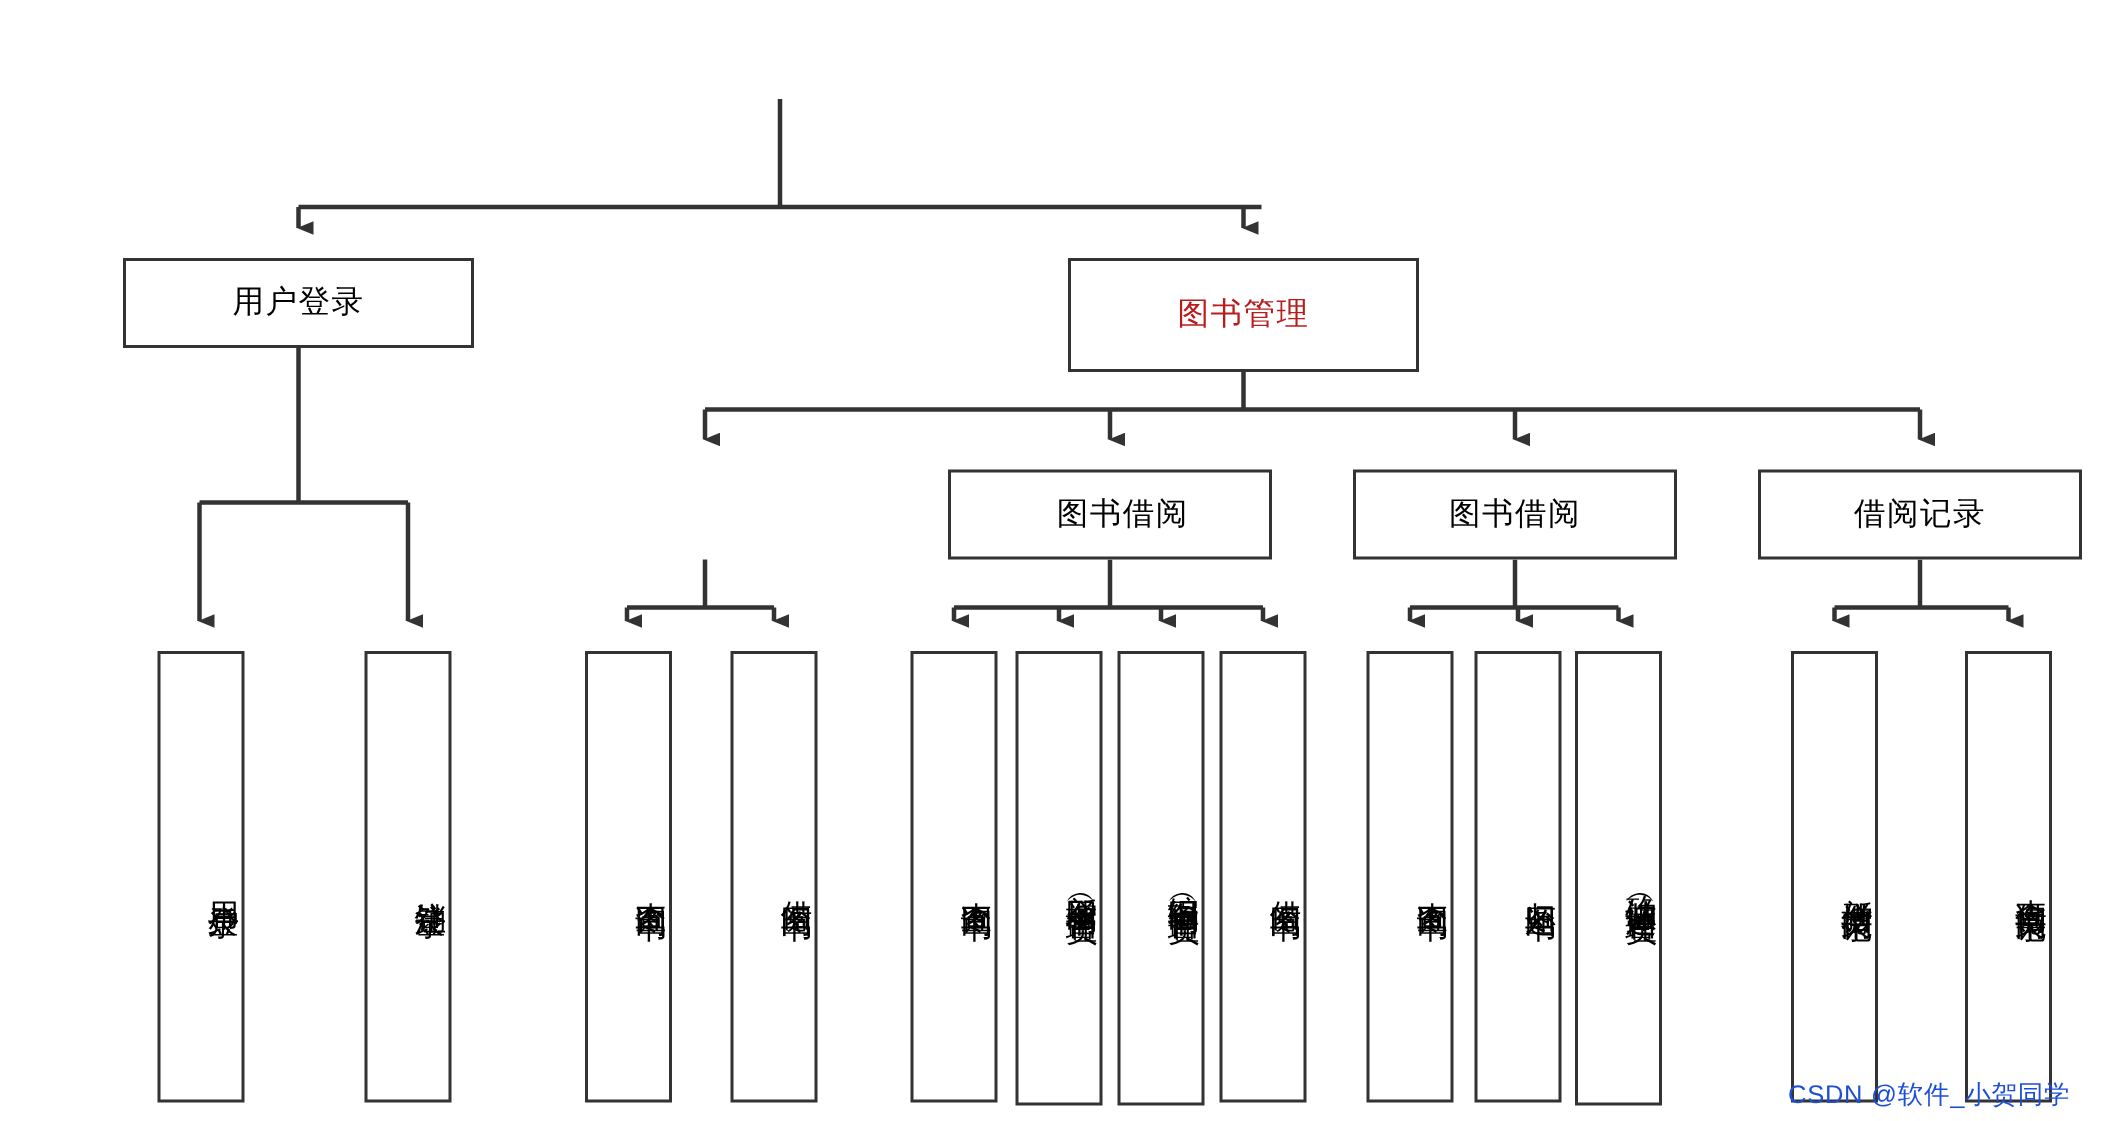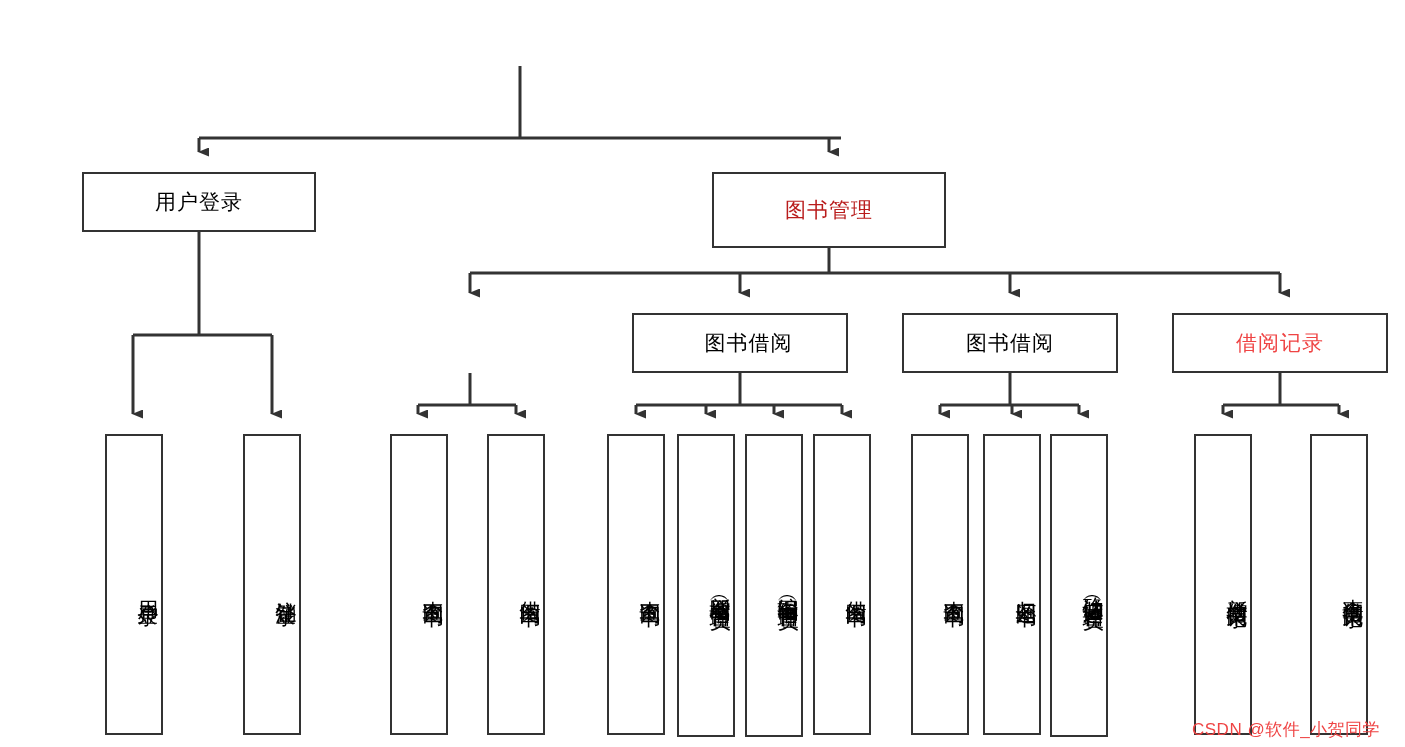--- a/index.html
+++ b/index.html
@@ -117,31 +117,31 @@
 
   <div class="node horizontal" id="node-user-login" style="left: 82px; top: 172px; width: 234px; height: 60px; border-color: rgb(51, 51, 51); background: rgb(255, 255, 255); color: rgb(0, 0, 0);">用户登录</div>
 
   <div class="node horizontal" id="node-book-manage" style="left: 712px; top: 172px; width: 234px; height: 76px; border-color: rgb(51, 51, 51); background: rgb(255, 255, 255); color: #b91c1c;">图书管理</div>
 
 
   <div class="node horizontal" id="node-book-borrow" style="left: 632px; top: 313px; width: 216px; height: 60px; border-color: rgb(51, 51, 51); background: rgb(255, 255, 255); color: rgb(0, 0, 0); padding-left: 17px;">图书借阅</div>
 
   <div class="node horizontal" id="node-current-borrow" style="left: 902px; top: 313px; width: 216px; height: 60px; border-color: rgb(51, 51, 51); background: rgb(255, 255, 255); color: rgb(0, 0, 0);">图书借阅</div>
 
-  <div class="node horizontal" id="node-borrow-record" style="left: 1172px; top: 313px; width: 216px; height: 60px; border-color: rgb(51, 51, 51); background: rgb(255, 255, 255); color: #ef4444;">借阅记录</div>
+  <div class="node horizontal" id="node-borrow-record" style="left: 1172px; top: 313px; width: 216px; height: 60px; border-color: rgb(51, 51, 51); background: rgb(255, 255, 255); color: #000000;">借阅记录</div>
 
   <div class="node vertical" id="leaf-0" style="left: 105px; top: 434px; width: 58px; height: 301px; border-color: rgb(51, 51, 51); background: rgb(255, 255, 255); color: rgb(0, 0, 0);">用户登录</div>
   <div class="node vertical" id="leaf-1" style="left: 243px; top: 434px; width: 58px; height: 301px; border-color: rgb(51, 51, 51); background: rgb(255, 255, 255); color: rgb(0, 0, 0);">注销登录</div>
   <div class="node vertical" id="leaf-2" style="left: 390px; top: 434px; width: 58px; height: 301px; border-color: rgb(51, 51, 51); background: rgb(255, 255, 255); color: rgb(0, 0, 0);">查询图书</div>
   <div class="node vertical" id="leaf-3" style="left: 487px; top: 434px; width: 58px; height: 301px; border-color: rgb(51, 51, 51); background: rgb(255, 255, 255); color: rgb(0, 0, 0);">借阅图书</div>
   <div class="node vertical" id="leaf-4" style="left: 607px; top: 434px; width: 58px; height: 301px; border-color: rgb(51, 51, 51); background: rgb(255, 255, 255); color: rgb(0, 0, 0);">查询图书</div>
   <div class="node vertical" id="leaf-5" style="left: 677px; top: 434px; width: 58px; height: 303px; border-color: rgb(51, 51, 51); background: rgb(255, 255, 255); color: rgb(0, 0, 0);">新增图书（管理员）</div>
   <div class="node vertical" id="leaf-6" style="left: 745px; top: 434px; width: 58px; height: 303px; border-color: rgb(51, 51, 51); background: rgb(255, 255, 255); color: rgb(0, 0, 0);">编辑图书（管理员）</div>
   <div class="node vertical" id="leaf-7" style="left: 813px; top: 434px; width: 58px; height: 301px; border-color: rgb(51, 51, 51); background: rgb(255, 255, 255); color: rgb(0, 0, 0);">借阅图书</div>
   <div class="node vertical" id="leaf-8" style="left: 911px; top: 434px; width: 58px; height: 301px; border-color: rgb(51, 51, 51); background: rgb(255, 255, 255); color: rgb(0, 0, 0);">查询图书</div>
   <div class="node vertical" id="leaf-9" style="left: 983px; top: 434px; width: 58px; height: 301px; border-color: rgb(51, 51, 51); background: rgb(255, 255, 255); color: rgb(0, 0, 0);">归还图书</div>
   <div class="node vertical" id="leaf-10" style="left: 1050px; top: 434px; width: 58px; height: 303px; border-color: rgb(51, 51, 51); background: rgb(255, 255, 255); color: rgb(0, 0, 0);">确认归还（管理员）</div>
   <div class="node vertical" id="leaf-11" style="left: 1194px; top: 434px; width: 58px; height: 301px; border-color: rgb(51, 51, 51); background: rgb(255, 255, 255); color: rgb(0, 0, 0);">新增借阅记录</div>
   <div class="node vertical" id="leaf-12" style="left: 1310px; top: 434px; width: 58px; height: 301px; border-color: rgb(51, 51, 51); background: rgb(255, 255, 255); color: rgb(0, 0, 0);">查询借阅记录</div>
 
-  <div class="watermark" id="watermark" style="left: 1192px; top: 718px; color: #ef4444;">CSDN @软件_小贺同学</div>
+  <div class="watermark" id="watermark" style="left: 1192px; top: 718px; color: #1d4ed8;">CSDN @软件_小贺同学</div>
 
 </div>
 
 </body></html>

